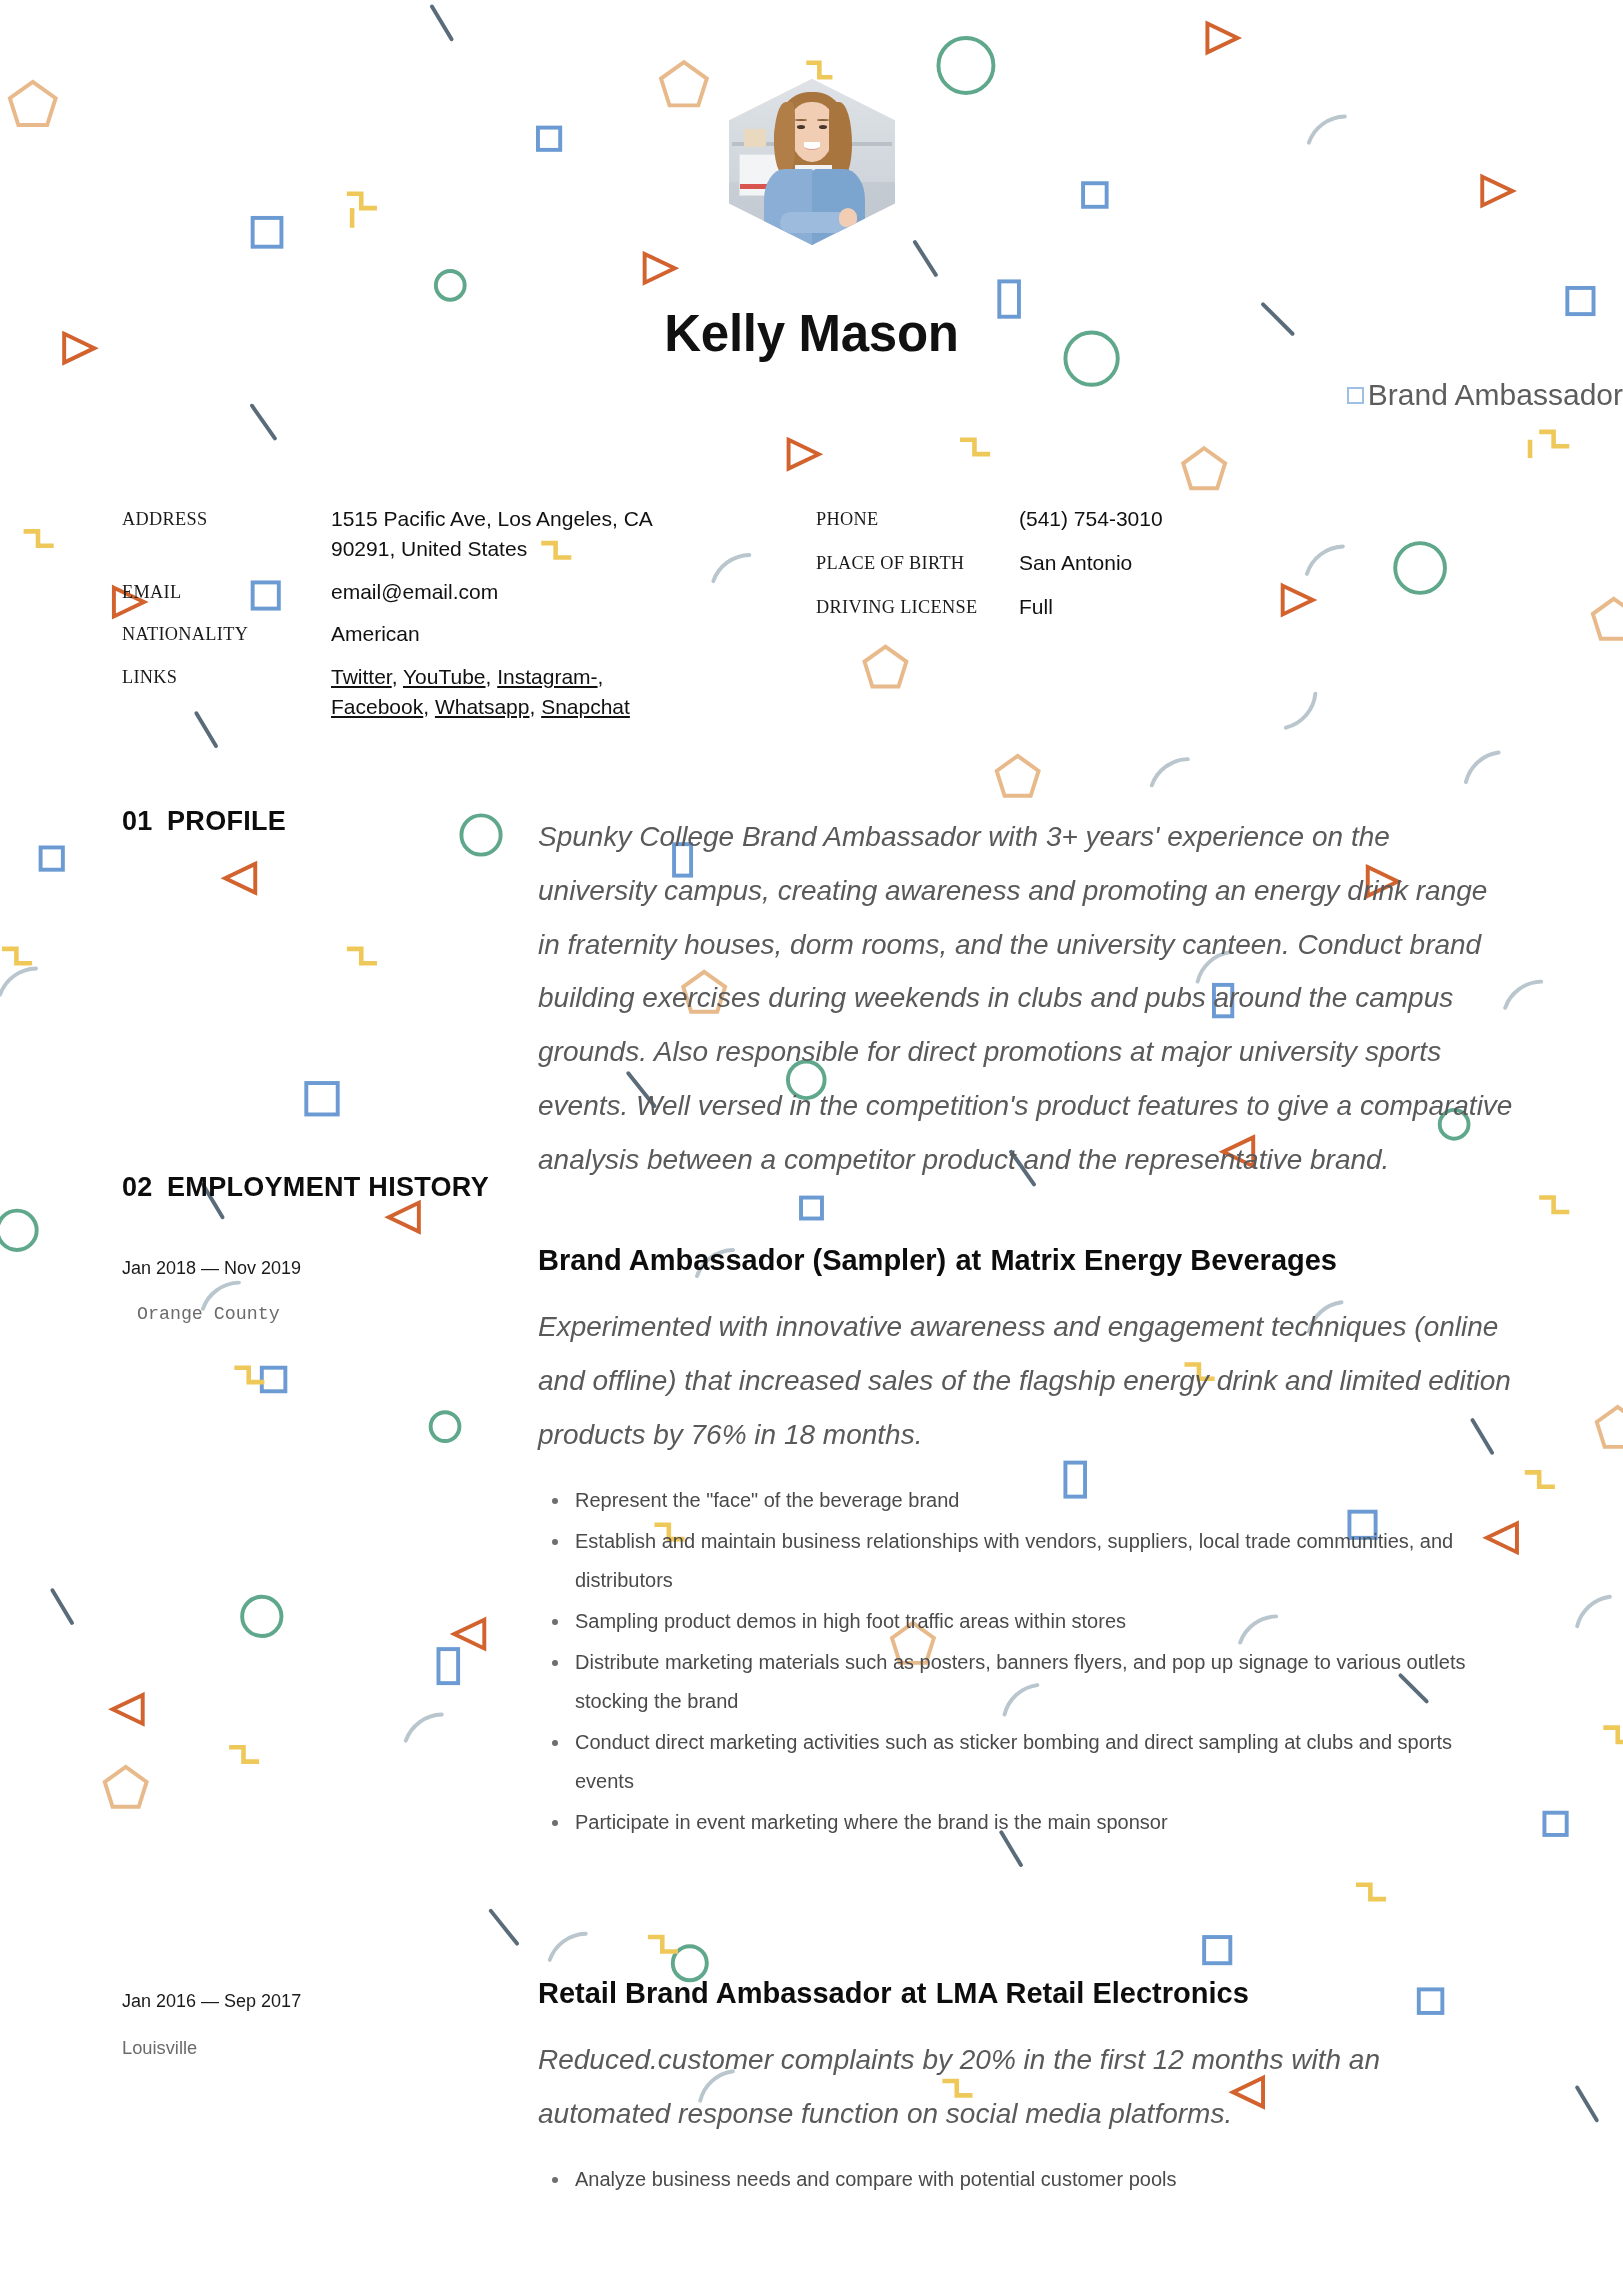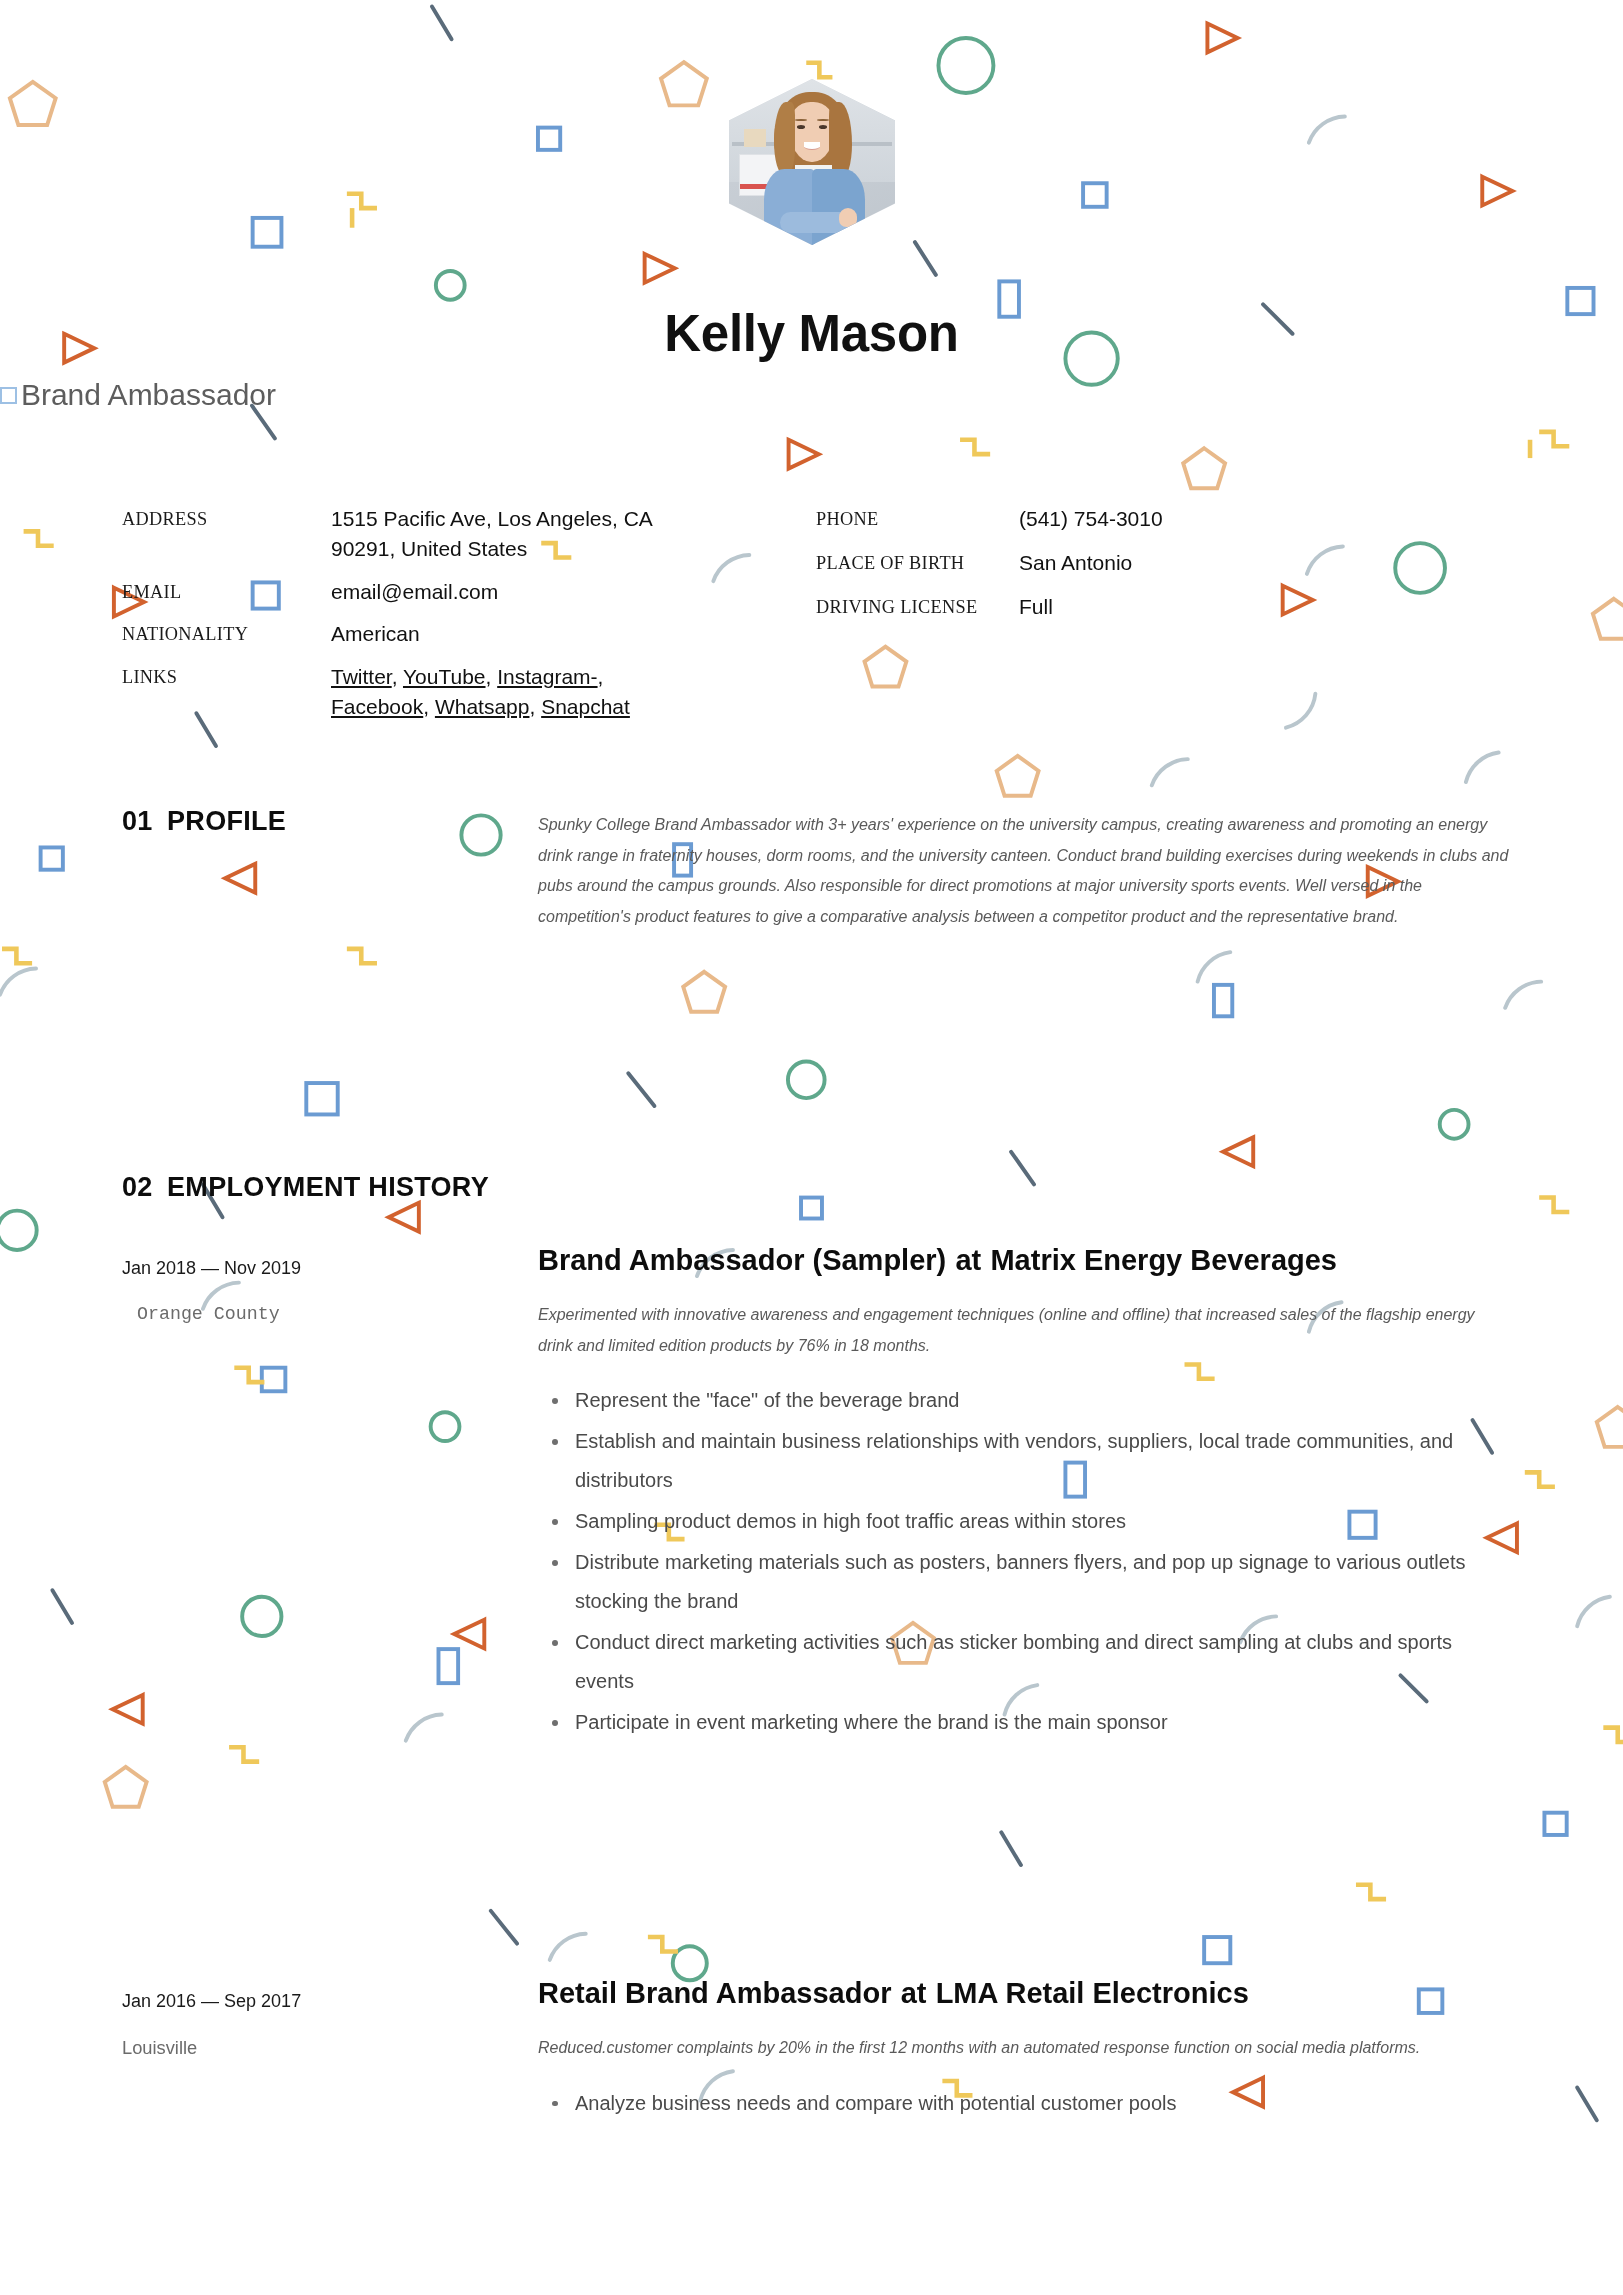--- a/index.html
+++ b/index.html
@@ -134,21 +134,21 @@
     left: 0; top: 304px; width: 1623px;
     text-align: center;
     font-size: 51px;
     font-weight: 700;
     letter-spacing: -0.3px;
     color: #111111;
   }
   .title-row {
     position: absolute;
     left: 0; top: 378px; width: 1623px;
-    text-align: left;
+    text-align: right;
     font-size: 30px;
     color: #5d5d5d;
     white-space: nowrap;
   }
   .title-sq {
     display: inline-block;
     width: 13px; height: 13px;
     border: 2px solid #9dc0e4;
     margin-right: 3.9px;
     vertical-align: 1.3px;
@@ -216,21 +216,21 @@
     font-size: 18.3px;
     color: #6b6b6b;
   }
 
   .body-col {
     position: absolute;
     left: 538px;
     width: 975px;
   }
   .para {
-    font-size: 16px;
+    font-size: 28px;
     font-style: italic;
     color: #5a5a5a;
     line-height: 1.92;
     margin: 0;
   }
   .job-title {
     font-size: 29px;
     font-weight: 700;
     color: #0d0d0d;
     margin: 0 0 22px 0;

